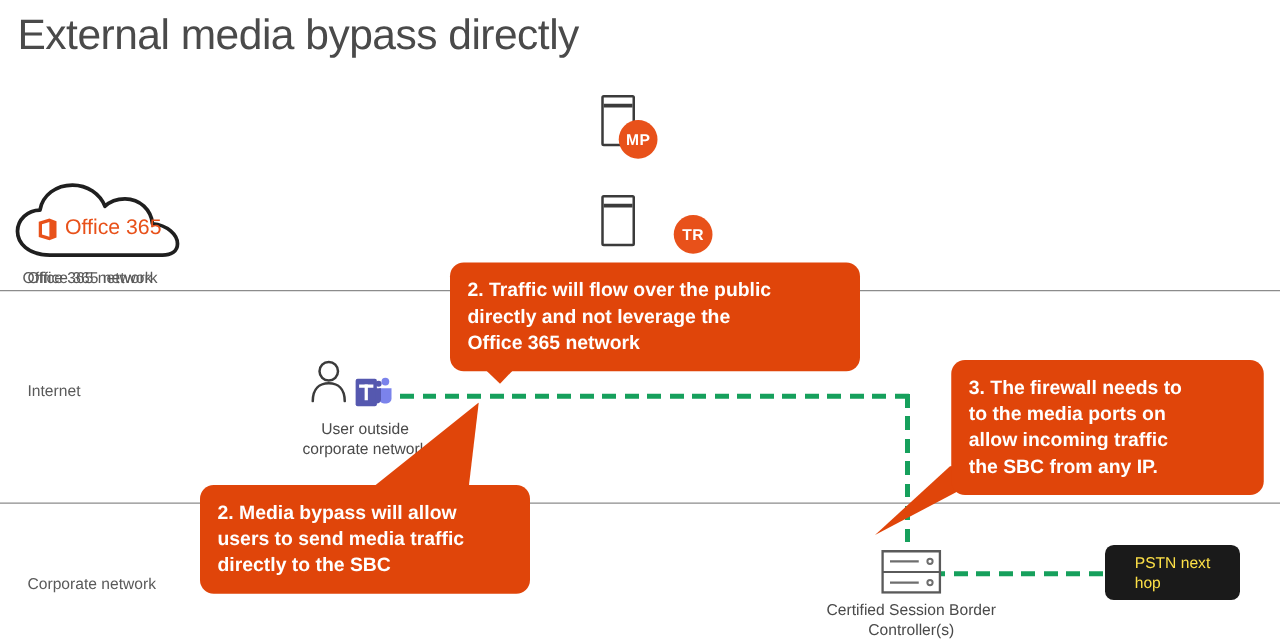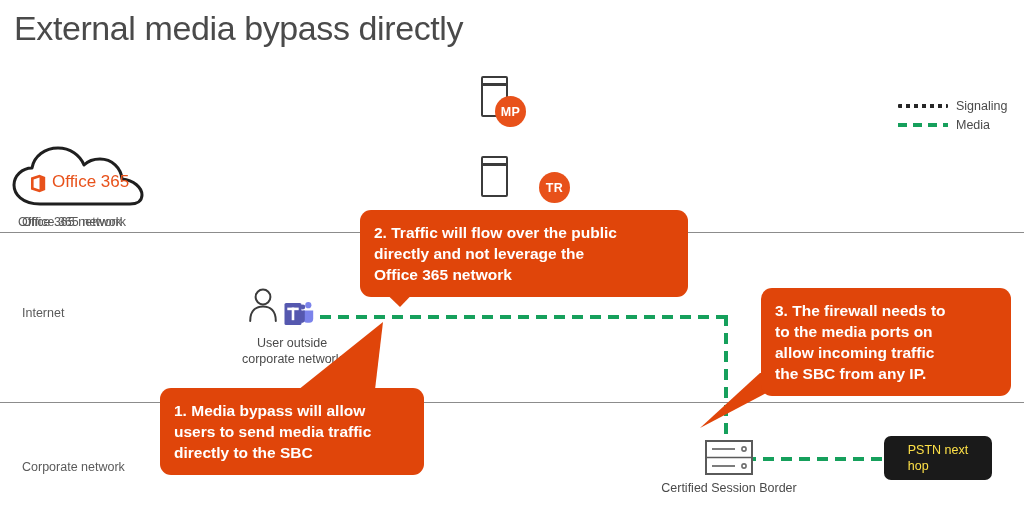--- a/index.html
+++ b/index.html
@@ -133,30 +133,20 @@
 
   <div class="divider" id="div-o365"></div>
   <div class="divider" id="div-corp"></div>
 
   <div class="title">External media bypass directly</div>
 
   <div class="band-label" id="lbl-o365">Office 365 network</div>
   <div class="band-label" id="lbl-internet">Internet</div>
   <div class="band-label" id="lbl-corp">Corporate network</div>
 
-  <div class="legend">
-    <div class="legend-row">
-      <span class="legend-swatch sw-signal"></span>
-      <span class="legend-text">Signaling</span>
-    </div>
-    <div class="legend-row">
-      <span class="legend-swatch sw-media"></span>
-      <span class="legend-text">Media</span>
-    </div>
-  </div>
 
   <div class="cloud-wrap">
     <svg width="145" height="62" viewBox="0 0 145 62">
       <path d="M30 58 C12 58 4 48 4 39 C4 30 12 22 22 22 C24 10 35 2 48 2
                C60 2 70 9 74 19 C78 15 84 13 90 13 C102 13 111 22 112 33
                C124 34 132 42 132 49 C132 55 127 58 120 58 Z" fill="#ffffff" stroke="#1f1f1f" stroke-width="3" stroke-linejoin="round"></path>
     </svg>
   </div>
   <div class="o365-logo">
     <svg width="17" height="19" viewBox="0 0 17 19">
@@ -210,20 +200,21 @@
       <rect x="1" y="1" width="46" height="33" fill="#ffffff" stroke="#5a5a5a" stroke-width="2"></rect>
       <line x1="1" y1="17.5" x2="47" y2="17.5" stroke="#5a5a5a" stroke-width="1.6"></line>
       <line x1="7" y1="9" x2="30" y2="9" stroke="#6e6e6e" stroke-width="1.8"></line>
       <line x1="7" y1="26" x2="30" y2="26" stroke="#6e6e6e" stroke-width="1.8"></line>
       <circle cx="39" cy="9" r="2.1" fill="none" stroke="#6e6e6e" stroke-width="1.6"></circle>
       <circle cx="39" cy="26" r="2.1" fill="none" stroke="#6e6e6e" stroke-width="1.6"></circle>
     </svg>
   </div>
   <div class="sbc-caption">
     <div>Certified Session Border</div>
+    <div>Controller(s)</div>
   </div>
 
   <div class="pstn">
     <div>
       <div>PSTN next</div>
       <div>hop</div>
     </div>
   </div>
 
   <div class="tail" style="left:360px;top:282px;">
@@ -248,18 +239,18 @@
     <div>allow incoming traffic</div>
     <div>the SBC from any IP.</div>
   </div>
 
   <div class="tail" style="left:288px;top:322px;">
     <svg width="120" height="80" viewBox="0 0 120 80">
       <path d="M95 0 L86 76 L0 76 Z" fill="#e0450a"></path>
     </svg>
   </div>
   <div class="callout" id="callout-1">
-    <div>1. Media bypass will allow</div>
+    <div>2. Media bypass will allow</div>
     <div>users to send media traffic</div>
     <div>directly to the SBC</div>
   </div>
 
 </div>
 
 </body></html>

